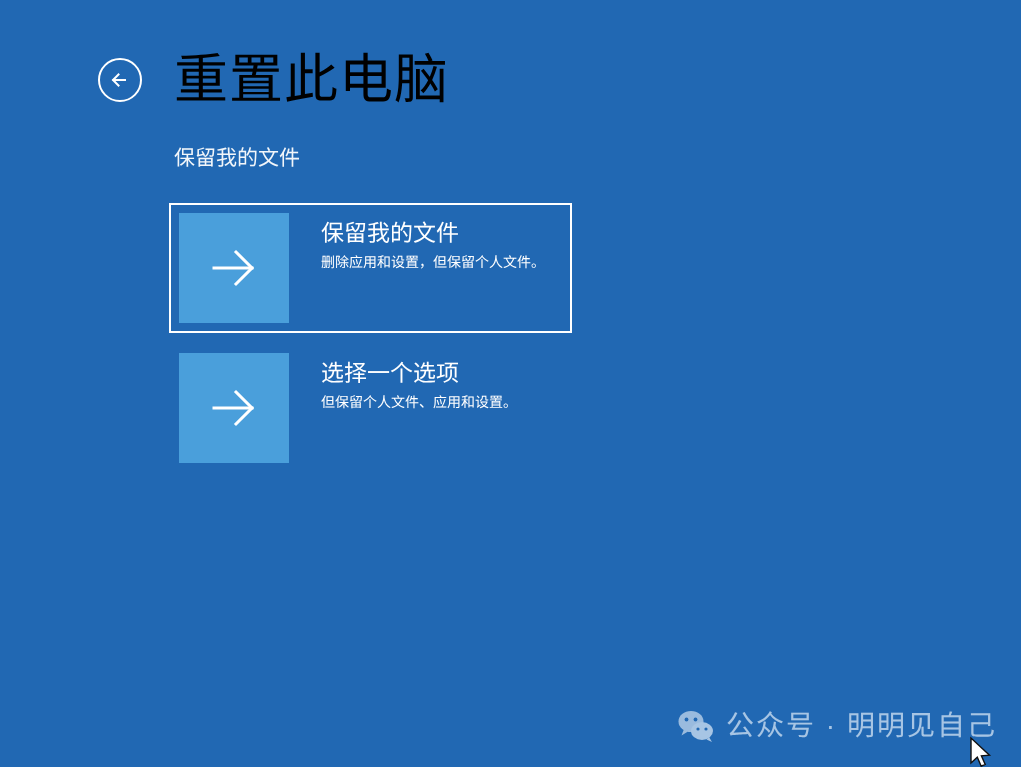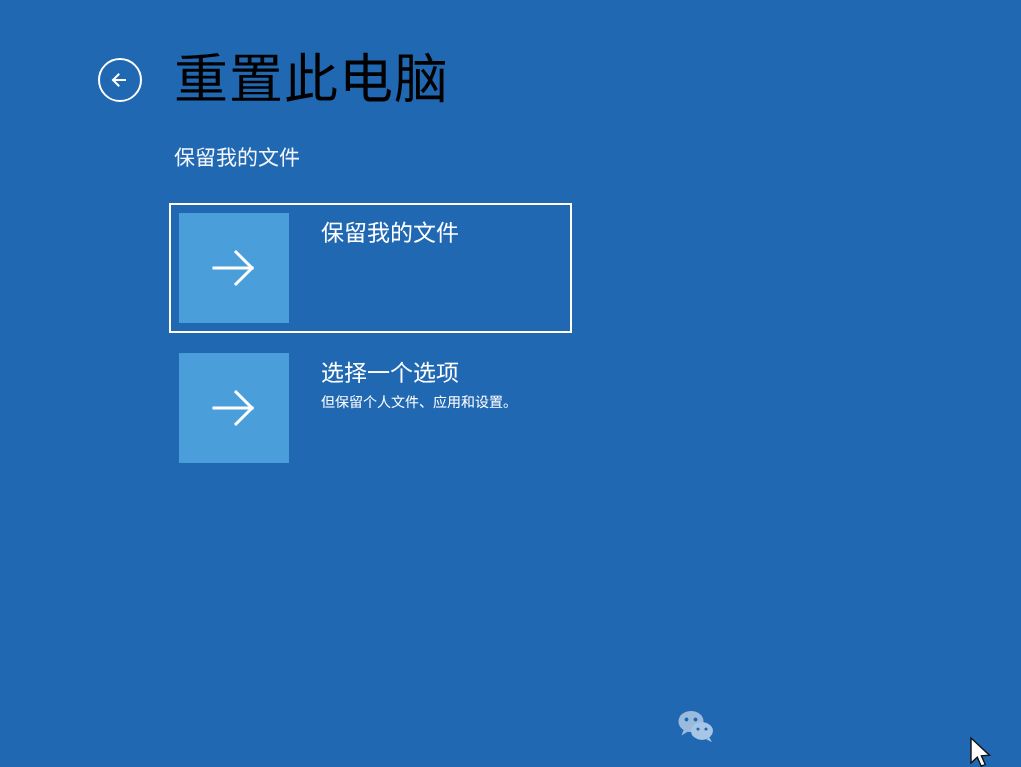--- a/index.html
+++ b/index.html
@@ -213,20 +213,21 @@
       <div class="option-tile">
         <span>
           <svg viewBox="0 0 64 64" aria-hidden="true">
             <path d="M12 32 H50" fill="none" stroke="#ffffff" stroke-width="3" stroke-linecap="square"></path>
             <path d="M34 16 L50 32 L34 48" fill="none" stroke="#ffffff" stroke-width="3" stroke-linecap="square" stroke-linejoin="miter"></path>
           </svg>
         </span>
       </div>
       <div class="option-text">
         <div class="option-title">保留我的文件</div>
+        <div class="option-desc">删除应用和设置，但保留个人文件。</div>
       </div>
     </div>
 
     <div class="option">
       <div class="option-tile">
         <span>
           <svg viewBox="0 0 64 64" aria-hidden="true">
             <path d="M12 32 H50" fill="none" stroke="#ffffff" stroke-width="3" stroke-linecap="square"></path>
             <path d="M34 16 L50 32 L34 48" fill="none" stroke="#ffffff" stroke-width="3" stroke-linecap="square" stroke-linejoin="miter"></path>
           </svg>
@@ -246,20 +247,21 @@
         <ellipse cx="15" cy="12.5" rx="12.5" ry="10.5" fill="#c9dcef"></ellipse>
         <path d="M8 20 L5.5 26.5 L12 22.5 Z" fill="#c9dcef"></path>
         <circle cx="10.5" cy="10.5" r="1.9" fill="#2168b3"></circle>
         <circle cx="19.5" cy="10.5" r="1.9" fill="#2168b3"></circle>
         <ellipse cx="26" cy="22" rx="11" ry="9" fill="#dbe9f7"></ellipse>
         <path d="M33 28 L36 33 L30.5 30.5 Z" fill="#dbe9f7"></path>
         <circle cx="22" cy="20" r="1.6" fill="#2168b3"></circle>
         <circle cx="30" cy="20" r="1.6" fill="#2168b3"></circle>
       </svg>
     </span>
+    <span class="watermark-text">公众号 · 明明见自己</span>
   </div>
 
   <div class="mouse-cursor">
     <svg viewBox="0 0 26 34" aria-hidden="true">
       <path d="M3 2 L3 27 L9.3 21.2 L13.2 30.2 L17.2 28.4 L13.4 19.8 L21.5 19.2 Z" fill="#ffffff" stroke="#111111" stroke-width="1.4" stroke-linejoin="miter"></path>
     </svg>
   </div>
 
 </div>
 

